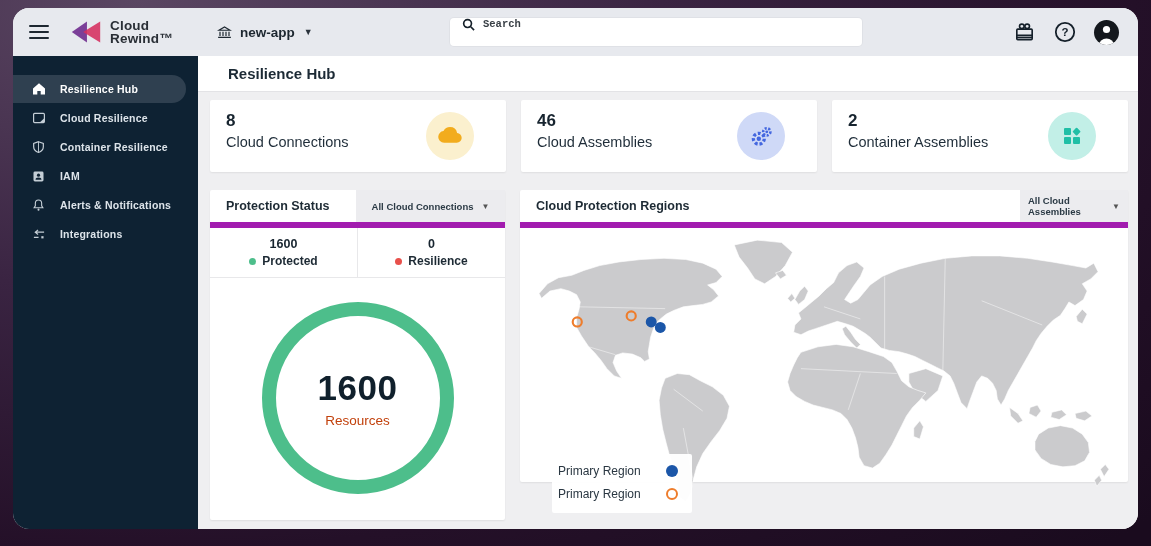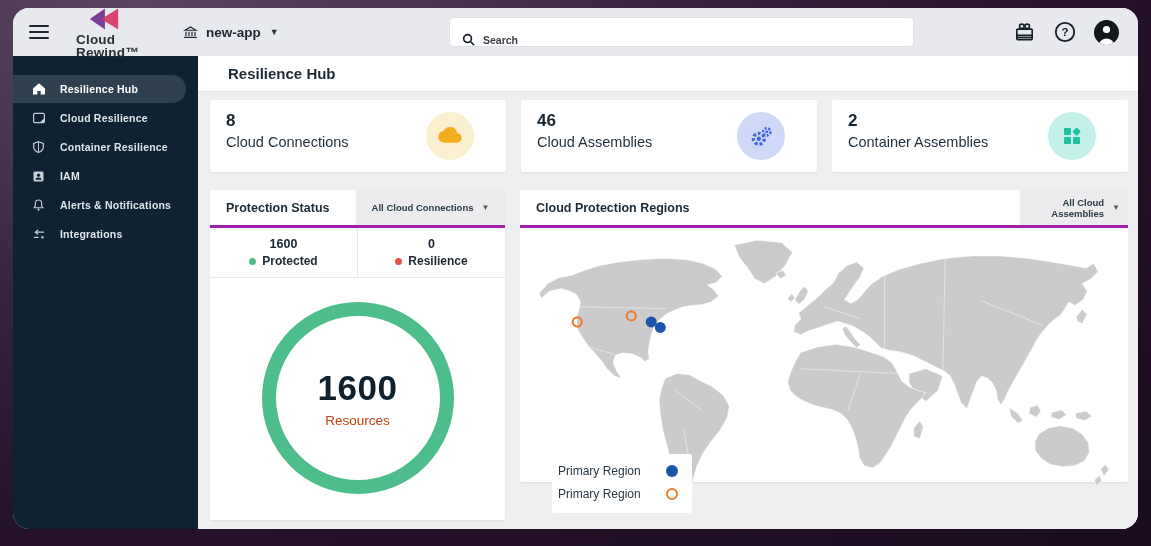--- a/index.html
+++ b/index.html
@@ -15,29 +15,30 @@
     background:#efeff1; border-radius:16px; overflow:hidden;
   }
 
   
   .topbar {
     position:absolute; left:0; top:0; right:0; height:48px;
     background:var(--topbar-bg,#e7e9ee); display:flex; align-items:center; z-index:5;
   }
   .hamburger { margin-left:16px; width:20px; cursor:pointer; }
   .hamburger div { height:2.4px; background:#1d2730; margin:3.6px 0; border-radius:1px; }
-  .logo { display:flex; align-items:center; margin-left:20px;flex-direction:column; }
+  .logo { display:flex; align-items:center; margin-left:20px; }
   .logo-text { margin-left:7px; font-size:13.5px; line-height:13.5px; font-weight:700; color:#2a2f36; letter-spacing:.2px; }
   .app-select { display:flex; align-items:center; margin-left:44px; cursor:pointer; }
   .app-select .name { font-size:13.5px; font-weight:700; color:#1d2730; margin:0 9px 0 8px; }
   .caret { font-size:9px; color:#2a333c; }
   .searchbar {
-    position:absolute; left:437px; top:10px; width:463px; height:28px;
-    background:#fff; border-radius:4px; display:flex; align-items:flex-end;
+    position:absolute; left:437px; top:10px; width:412px; height:28px;
+    background:#fff; border-radius:4px; display:flex; align-items:flex-start;
     box-shadow:0 0 0 1px rgba(0,0,0,0.03);
+    font-family:Liberation Mono, monospace;
   }
   .searchbar input {
     border:none; outline:none; background:transparent; flex:1;
     font-size:10.5px; font-weight:600; color:#333; font-family:inherit;
   }
   .searchbar input::placeholder { color:#2e353c; opacity:.95; }
   .search-glyph { margin:0 8px 0 12px; display:flex; }
   .topbar-right { position:absolute; right:19px; top:0; height:48px; display:flex; align-items:center; gap:17px; }
   .tb-icon { display:flex; cursor:pointer; }
   .avatar { width:25px; height:25px; border-radius:50%; background:#14181d; overflow:hidden; display:flex; align-items:flex-end; justify-content:center; cursor:pointer; }
@@ -73,27 +74,27 @@
     position:absolute; right:32px; top:50%; transform:translateY(-50%);
     width:48px; height:48px; border-radius:50%; display:flex; align-items:center; justify-content:center;
   }
   .icon-circle.amber { background:var(--amber-bg,#fbf0ce); }
   .icon-circle.blue  { background:var(--blue-icon-bg,#cfd9f7); }
   .icon-circle.teal  { background:var(--teal-icon-bg,#c2efe7); }
 
   .panel { position:absolute; background:#fff; border-radius:2px; box-shadow:0 1px 2px rgba(0,0,0,.07); }
   .panel-left  { left:12px;  top:134px; width:295px; height:330px; }
   .panel-right { left:322px; top:134px; width:608px; height:292px; }
-  .panel-header { display:flex; height:38px; border-bottom:3px solid #a21caf; }
+  .panel-header { display:flex; height:38px; border-bottom:6px solid #a21caf; }
   .panel-title { flex:1; display:flex; align-items:center; padding-left:16px; font-size:12.5px; font-weight:700; color:#1d2a34; }
   .dropdown {
     background:#ececef; display:flex; align-items:center; justify-content:center; gap:8px;
     cursor:pointer; padding:0 8px;
   }
-  .dropdown .dd-label { font-size:9.5px; font-weight:700; color:#2b3a45;text-align:right; }
+  .dropdown .dd-label { font-size:9.5px; font-weight:700; color:#2b3a45; }
   .dropdown .caret { font-size:8px; color:#555; }
   .dd-left { width:149px; }
   .dd-right { width:108px;margin-left:36px; }
 
   .stats { display:flex; height:50px; border-bottom:1px solid #e8e8ea; }
   .stat { flex:1; display:flex; flex-direction:column; align-items:center; justify-content:center; gap:3px; }
   .stat + .stat { border-left:1px solid #e8e8ea; }
   .stat .num { font-size:12.5px; font-weight:700; color:#17242f; }
   .stat .lab { display:flex; align-items:center; gap:6px; font-size:12px; font-weight:700; color:#1d2a34; }
   .dot { width:7px; height:7px; border-radius:50%; }

